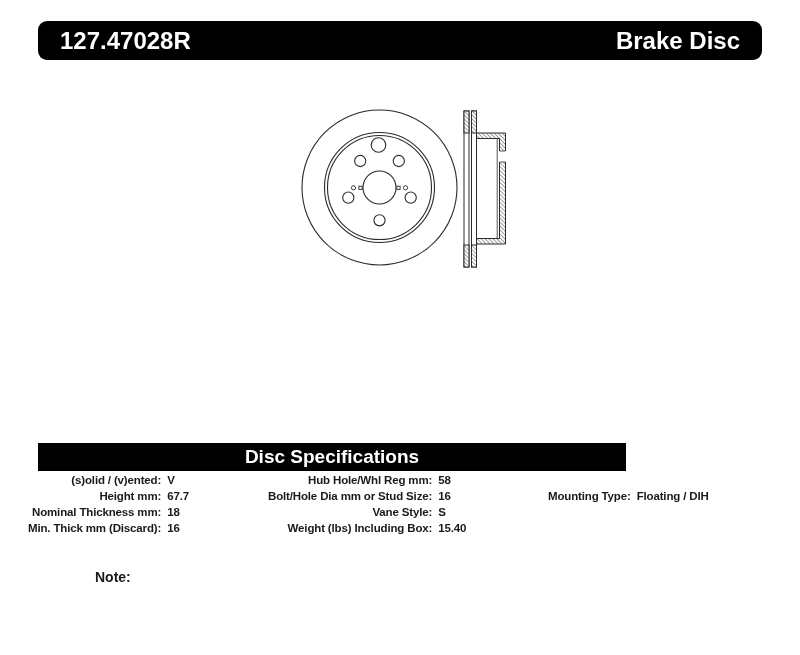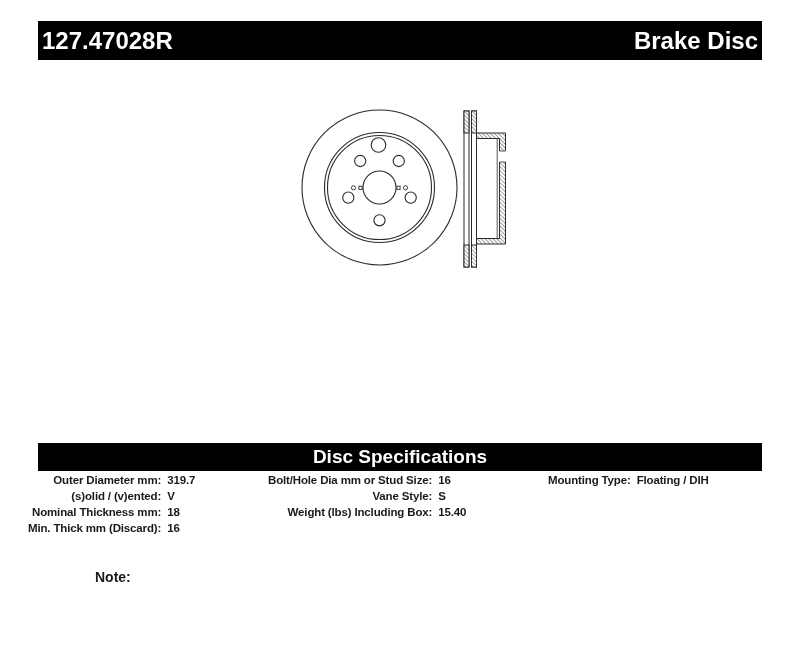--- a/index.html
+++ b/index.html
@@ -6,34 +6,34 @@
   .page{
     position:relative;width:800px;height:655px;background:#ffffff;overflow:hidden;
     font-family:"Liberation Sans","DejaVu Sans",sans-serif;color:#1a1a1a;
   }
   .bar{
     position:absolute;background:#000;color:#fff;box-sizing:border-box;
   }
   .top-bar{
     left:38px;top:21px;width:724px;height:39px;
     display:flex;justify-content:space-between;align-items:center;
-    padding:0 4px;font-weight:bold;font-size:24px;
+    padding:0 22px;font-weight:bold;font-size:24px;border-radius:9px;
   }
   .spec-bar{
-    left:38px;top:443px;width:724px;height:28px;
+    left:38px;top:443px;width:588px;height:28px;
     text-align:center;font-weight:bold;font-size:19px;line-height:28px;
   }
   .drawing{position:absolute;left:280px;top:95px;width:240px;height:185px;}
   .spec-col{
     position:absolute;display:table;border-spacing:0;
     font-size:11.5px;font-weight:bold;letter-spacing:-0.15px;white-space:nowrap;
   }
   .spec-col.c1{left:28px;top:472px;}
   .spec-col.c2{left:268px;top:472px;}
-  .spec-col.c3{left:548px;top:472px;}
+  .spec-col.c3{left:548px;top:488px;}
   .spec-row{display:table-row;}
   .spec-label{display:table-cell;text-align:right;line-height:16px;padding-right:2px;}
   .spec-value{display:table-cell;text-align:left;line-height:16px;padding-left:4px;}
   .note{
     position:absolute;left:95px;top:569px;font-size:14px;font-weight:bold;
   }
 </style>
 </head>
 <body>
 
@@ -88,38 +88,42 @@
       <rect x="499" y="151" width="7.2" height="11" fill="#ffffff" stroke="none"></rect>
       <line x1="499.5" y1="151" x2="505.5" y2="151" stroke-width="0.8"></line>
       <line x1="499.5" y1="162" x2="505.5" y2="162" stroke-width="0.8"></line>
     </g>
   </svg>
 
   <div class="bar spec-bar">Disc Specifications</div>
 
   <div class="spec-col c1">
     <div class="spec-row">
-      <span class="spec-label">Outer Diameter mm:</span>
-      <span class="spec-value">319.7</span>
+      <span class="spec-label">(s)olid / (v)ented:</span>
+      <span class="spec-value">V</span>
     </div>
     <div class="spec-row">
-      <span class="spec-label">(s)olid / (v)ented:</span>
-      <span class="spec-value">V</span>
+      <span class="spec-label">Height mm:</span>
+      <span class="spec-value">67.7</span>
     </div>
     <div class="spec-row">
       <span class="spec-label">Nominal Thickness mm:</span>
       <span class="spec-value">18</span>
     </div>
     <div class="spec-row">
       <span class="spec-label">Min. Thick mm (Discard):</span>
       <span class="spec-value">16</span>
     </div>
   </div>
 
   <div class="spec-col c2">
+    <div class="spec-row">
+      <span class="spec-label">Hub Hole/Whl Reg mm:</span>
+      <span class="spec-value">58</span>
+    </div>
     <div class="spec-row">
       <span class="spec-label">Bolt/Hole Dia mm or Stud Size:</span>
       <span class="spec-value">16</span>
     </div>
     <div class="spec-row">
       <span class="spec-label">Vane Style:</span>
       <span class="spec-value">S</span>
     </div>
     <div class="spec-row">
       <span class="spec-label">Weight (lbs) Including Box:</span>

